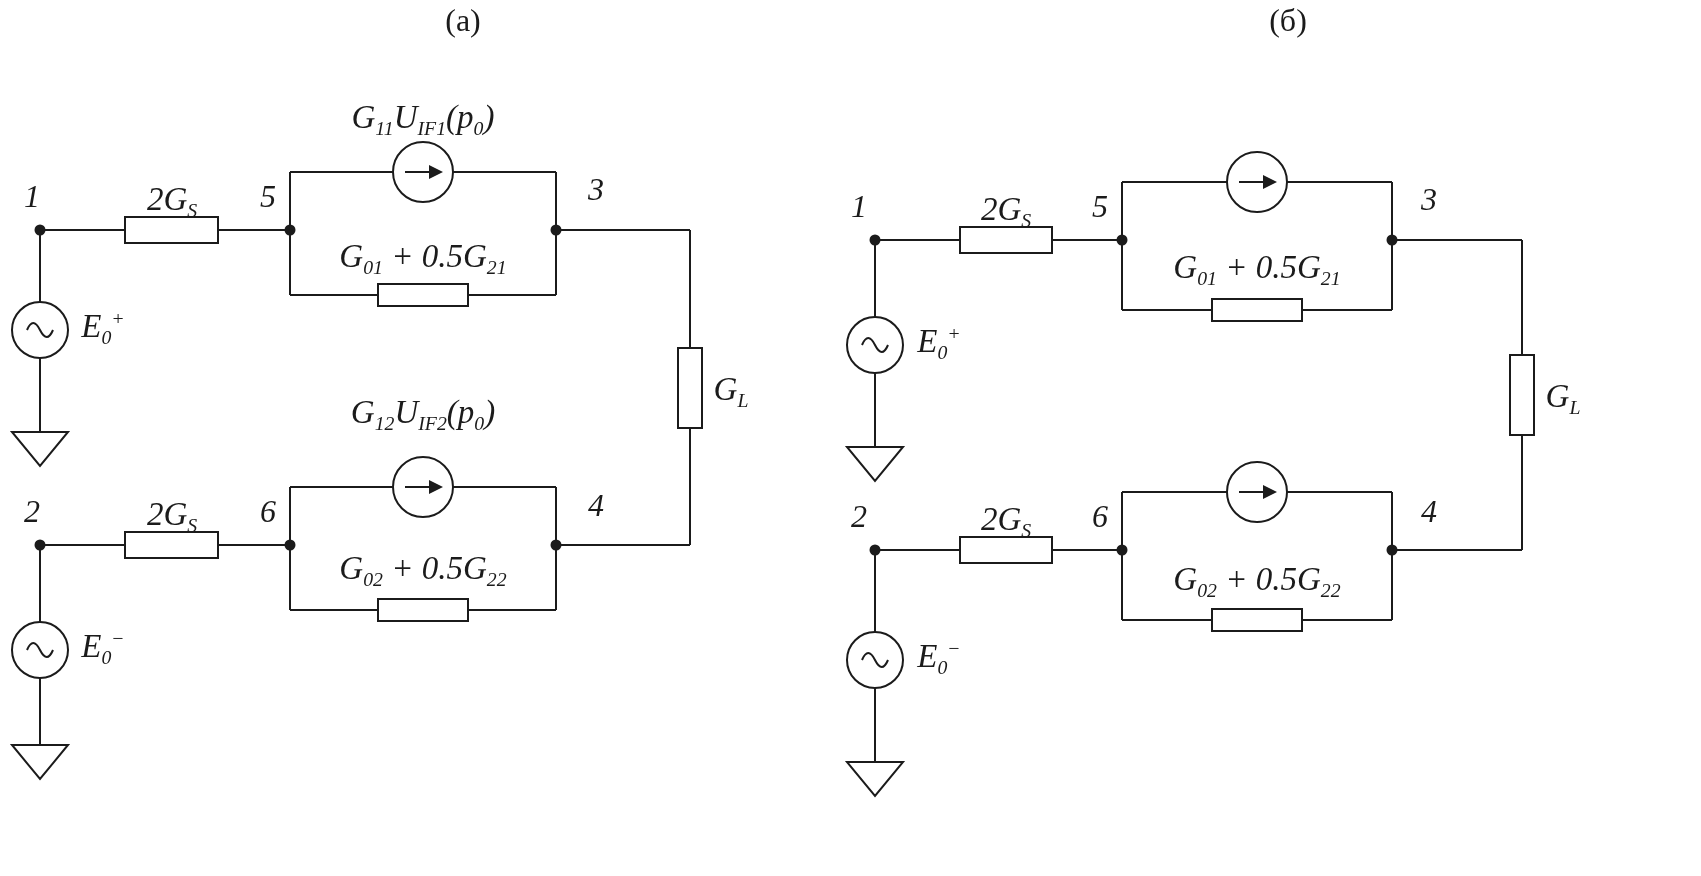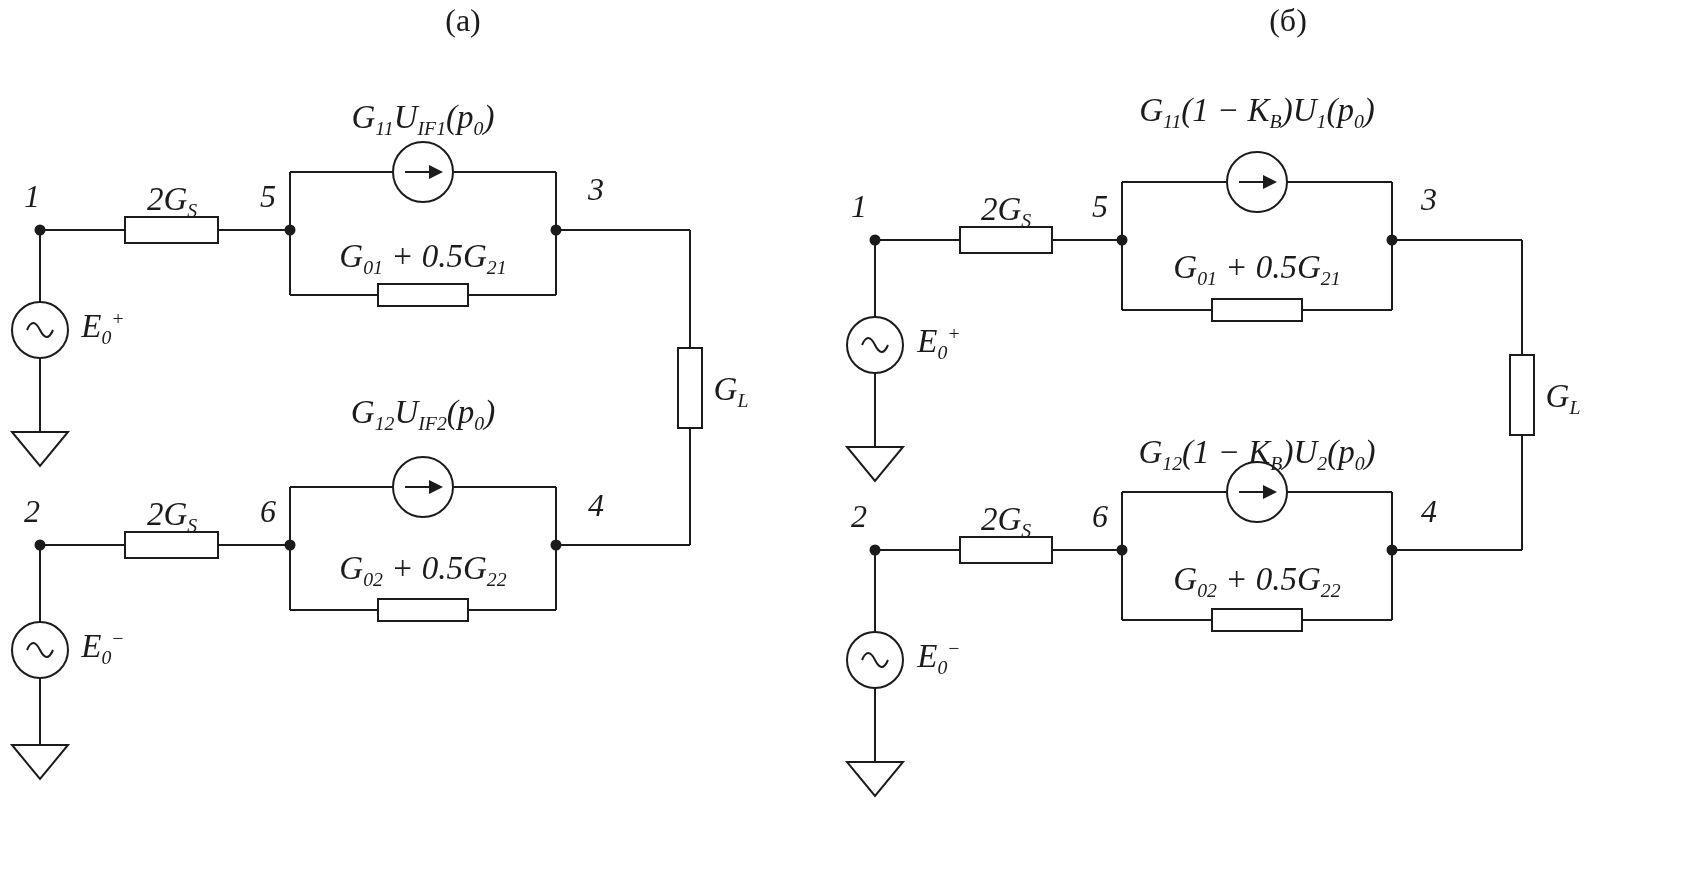--- a/index.html
+++ b/index.html
@@ -126,29 +126,27 @@
   <div class="lbl formula" style="left:731px;top:389px"><span>G</span><sub>L</sub></div>
   <div class="lbl formula" style="left:423px;top:412px"><span>G</span><sub>12</sub><span>U</span><sub>IF2</sub><span>(p</span><sub>0</sub><span>)</span></div>
   <div class="lbl node-num" style="left:32px;top:512px">2</div>
   <div class="lbl formula" style="left:172px;top:514px"><span>2G</span><sub>S</sub></div>
   <div class="lbl node-num" style="left:268px;top:512px">6</div>
   <div class="lbl formula" style="left:423px;top:568px"><span>G</span><sub>02</sub><span> + 0.5</span><span>G</span><sub>22</sub></div>
   <div class="lbl node-num" style="left:596px;top:506px">4</div>
   <div class="lbl formula" style="left:103px;top:646px"><span>E</span><sub>0</sub><sup>−</sup></div>
 
   <div class="lbl title" style="left:1288px;top:21px">(б)</div>
-  <div class="lbl formula" style="left:1257px;top:110px"><span>G</span><sub>11</sub><span>(1 − K</span><sub>B</sub><span>)U</span><sub>1</sub><span>(p</span><sub>0</sub><span>)</span></div>
   <div class="lbl node-num" style="left:859px;top:207px">1</div>
   <div class="lbl formula" style="left:1006px;top:209px"><span>2G</span><sub>S</sub></div>
   <div class="lbl node-num" style="left:1100px;top:207px">5</div>
   <div class="lbl formula" style="left:1257px;top:267px"><span>G</span><sub>01</sub><span> + 0.5</span><span>G</span><sub>21</sub></div>
   <div class="lbl node-num" style="left:1429px;top:200px">3</div>
   <div class="lbl formula" style="left:939px;top:341px"><span>E</span><sub>0</sub><sup>+</sup></div>
   <div class="lbl formula" style="left:1563px;top:396px"><span>G</span><sub>L</sub></div>
-  <div class="lbl formula" style="left:1257px;top:452px"><span>G</span><sub>12</sub><span>(1 − K</span><sub>B</sub><span>)U</span><sub>2</sub><span>(p</span><sub>0</sub><span>)</span></div>
   <div class="lbl node-num" style="left:859px;top:517px">2</div>
   <div class="lbl formula" style="left:1006px;top:519px"><span>2G</span><sub>S</sub></div>
   <div class="lbl node-num" style="left:1100px;top:517px">6</div>
   <div class="lbl formula" style="left:1257px;top:579px"><span>G</span><sub>02</sub><span> + 0.5</span><span>G</span><sub>22</sub></div>
   <div class="lbl node-num" style="left:1429px;top:512px">4</div>
   <div class="lbl formula" style="left:939px;top:656px"><span>E</span><sub>0</sub><sup>−</sup></div>
 
 </div>
 
 </body></html>

